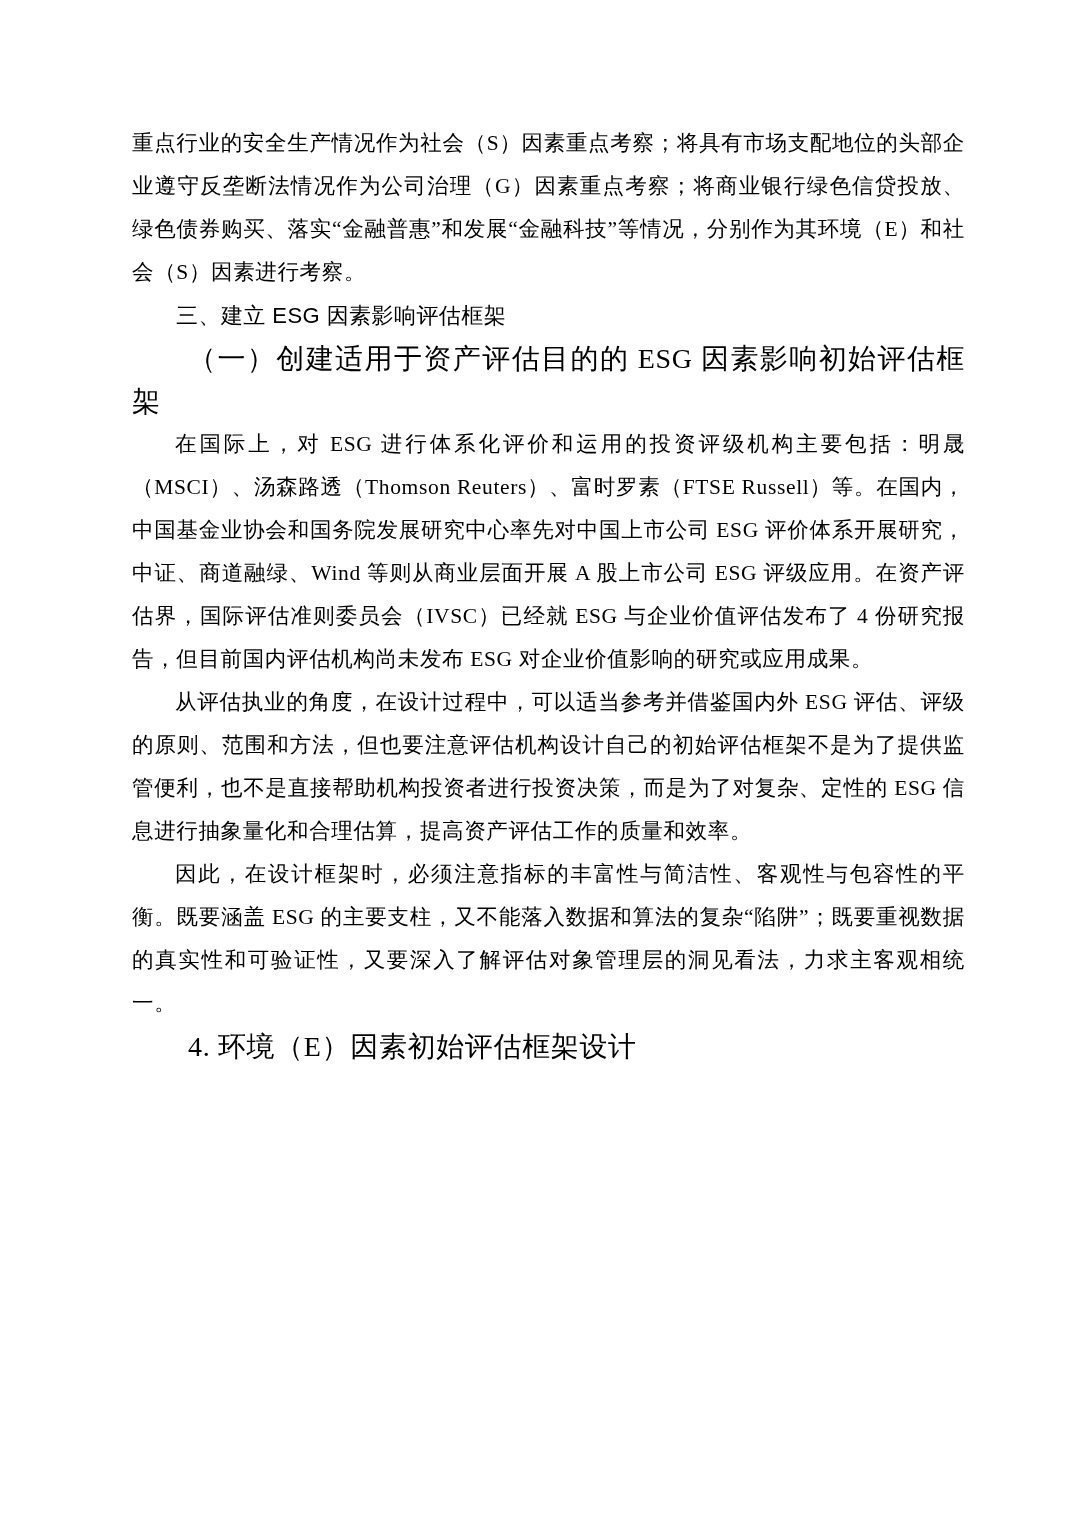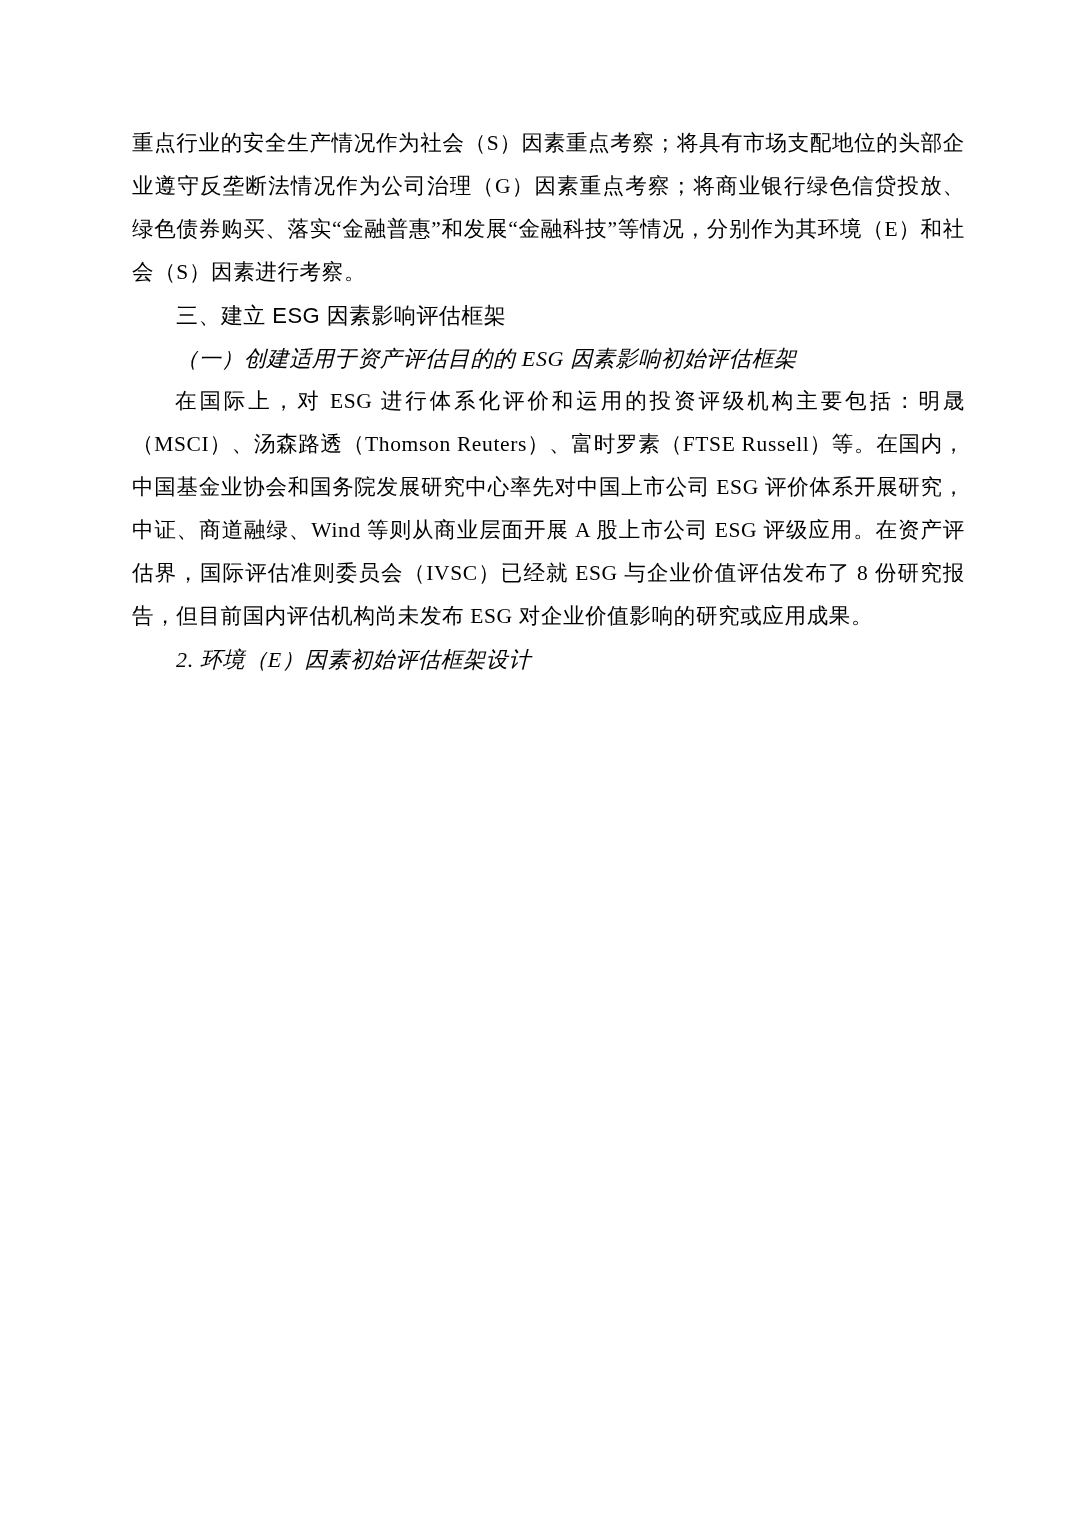--- a/index.html
+++ b/index.html
@@ -37,35 +37,36 @@
     text-indent: 0;
   }
   .heading-1 {
     font-family: "Liberation Sans", "DejaVu Sans", sans-serif;
     font-weight: normal;
     font-size: 22px;
     text-indent: 2em;
     letter-spacing: 0.02em;
   }
   .heading-kaiti {
-    font-style: italic;
-    font-size: 22px;
+    font-size: 28px;
     text-indent: 2em;
   }
 </style>
 </head>
 <body>
 
 <div class="page doc-text">
   <p class="para para-continuation">重点行业的安全生产情况作为社会（S）因素重点考察；将具有市场支配地位的头部企业遵守反垄断法情况作为公司治理（G）因素重点考察；将商业银行绿色信贷投放、绿色债券购买、落实“金融普惠”和发展“金融科技”等情况，分别作为其环境（E）和社会（S）因素进行考察。</p>
 
   <p class="heading-1">三、建立 ESG 因素影响评估框架</p>
 
 
   <p class="heading-kaiti">（一）创建适用于资产评估目的的 ESG 因素影响初始评估框架</p>
 
-  <p class="para">在国际上，对 ESG 进行体系化评价和运用的投资评级机构主要包括：明晟（MSCI）、汤森路透（Thomson Reuters）、富时罗素（FTSE Russell）等。在国内，中国基金业协会和国务院发展研究中心率先对中国上市公司 ESG 评价体系开展研究，中证、商道融绿、Wind 等则从商业层面开展 A 股上市公司 ESG 评级应用。在资产评估界，国际评估准则委员会（IVSC）已经就 ESG 与企业价值评估发布了 8 份研究报告，但目前国内评估机构尚未发布 ESG 对企业价值影响的研究或应用成果。</p>
+  <p class="para">在国际上，对 ESG 进行体系化评价和运用的投资评级机构主要包括：明晟（MSCI）、汤森路透（Thomson Reuters）、富时罗素（FTSE Russell）等。在国内，中国基金业协会和国务院发展研究中心率先对中国上市公司 ESG 评价体系开展研究，中证、商道融绿、Wind 等则从商业层面开展 A 股上市公司 ESG 评级应用。在资产评估界，国际评估准则委员会（IVSC）已经就 ESG 与企业价值评估发布了 4 份研究报告，但目前国内评估机构尚未发布 ESG 对企业价值影响的研究或应用成果。</p>
 
+  <p class="para">从评估执业的角度，在设计过程中，可以适当参考并借鉴国内外 ESG 评估、评级的原则、范围和方法，但也要注意评估机构设计自己的初始评估框架不是为了提供监管便利，也不是直接帮助机构投资者进行投资决策，而是为了对复杂、定性的 ESG 信息进行抽象量化和合理估算，提高资产评估工作的质量和效率。</p>
 
+  <p class="para">因此，在设计框架时，必须注意指标的丰富性与简洁性、客观性与包容性的平衡。既要涵盖 ESG 的主要支柱，又不能落入数据和算法的复杂“陷阱”；既要重视数据的真实性和可验证性，又要深入了解评估对象管理层的洞见看法，力求主客观相统一。</p>
 
-  <p class="heading-kaiti">2. 环境（E）因素初始评估框架设计</p>
+  <p class="heading-kaiti">4. 环境（E）因素初始评估框架设计</p>
 
 </div>
 
 </body></html>

